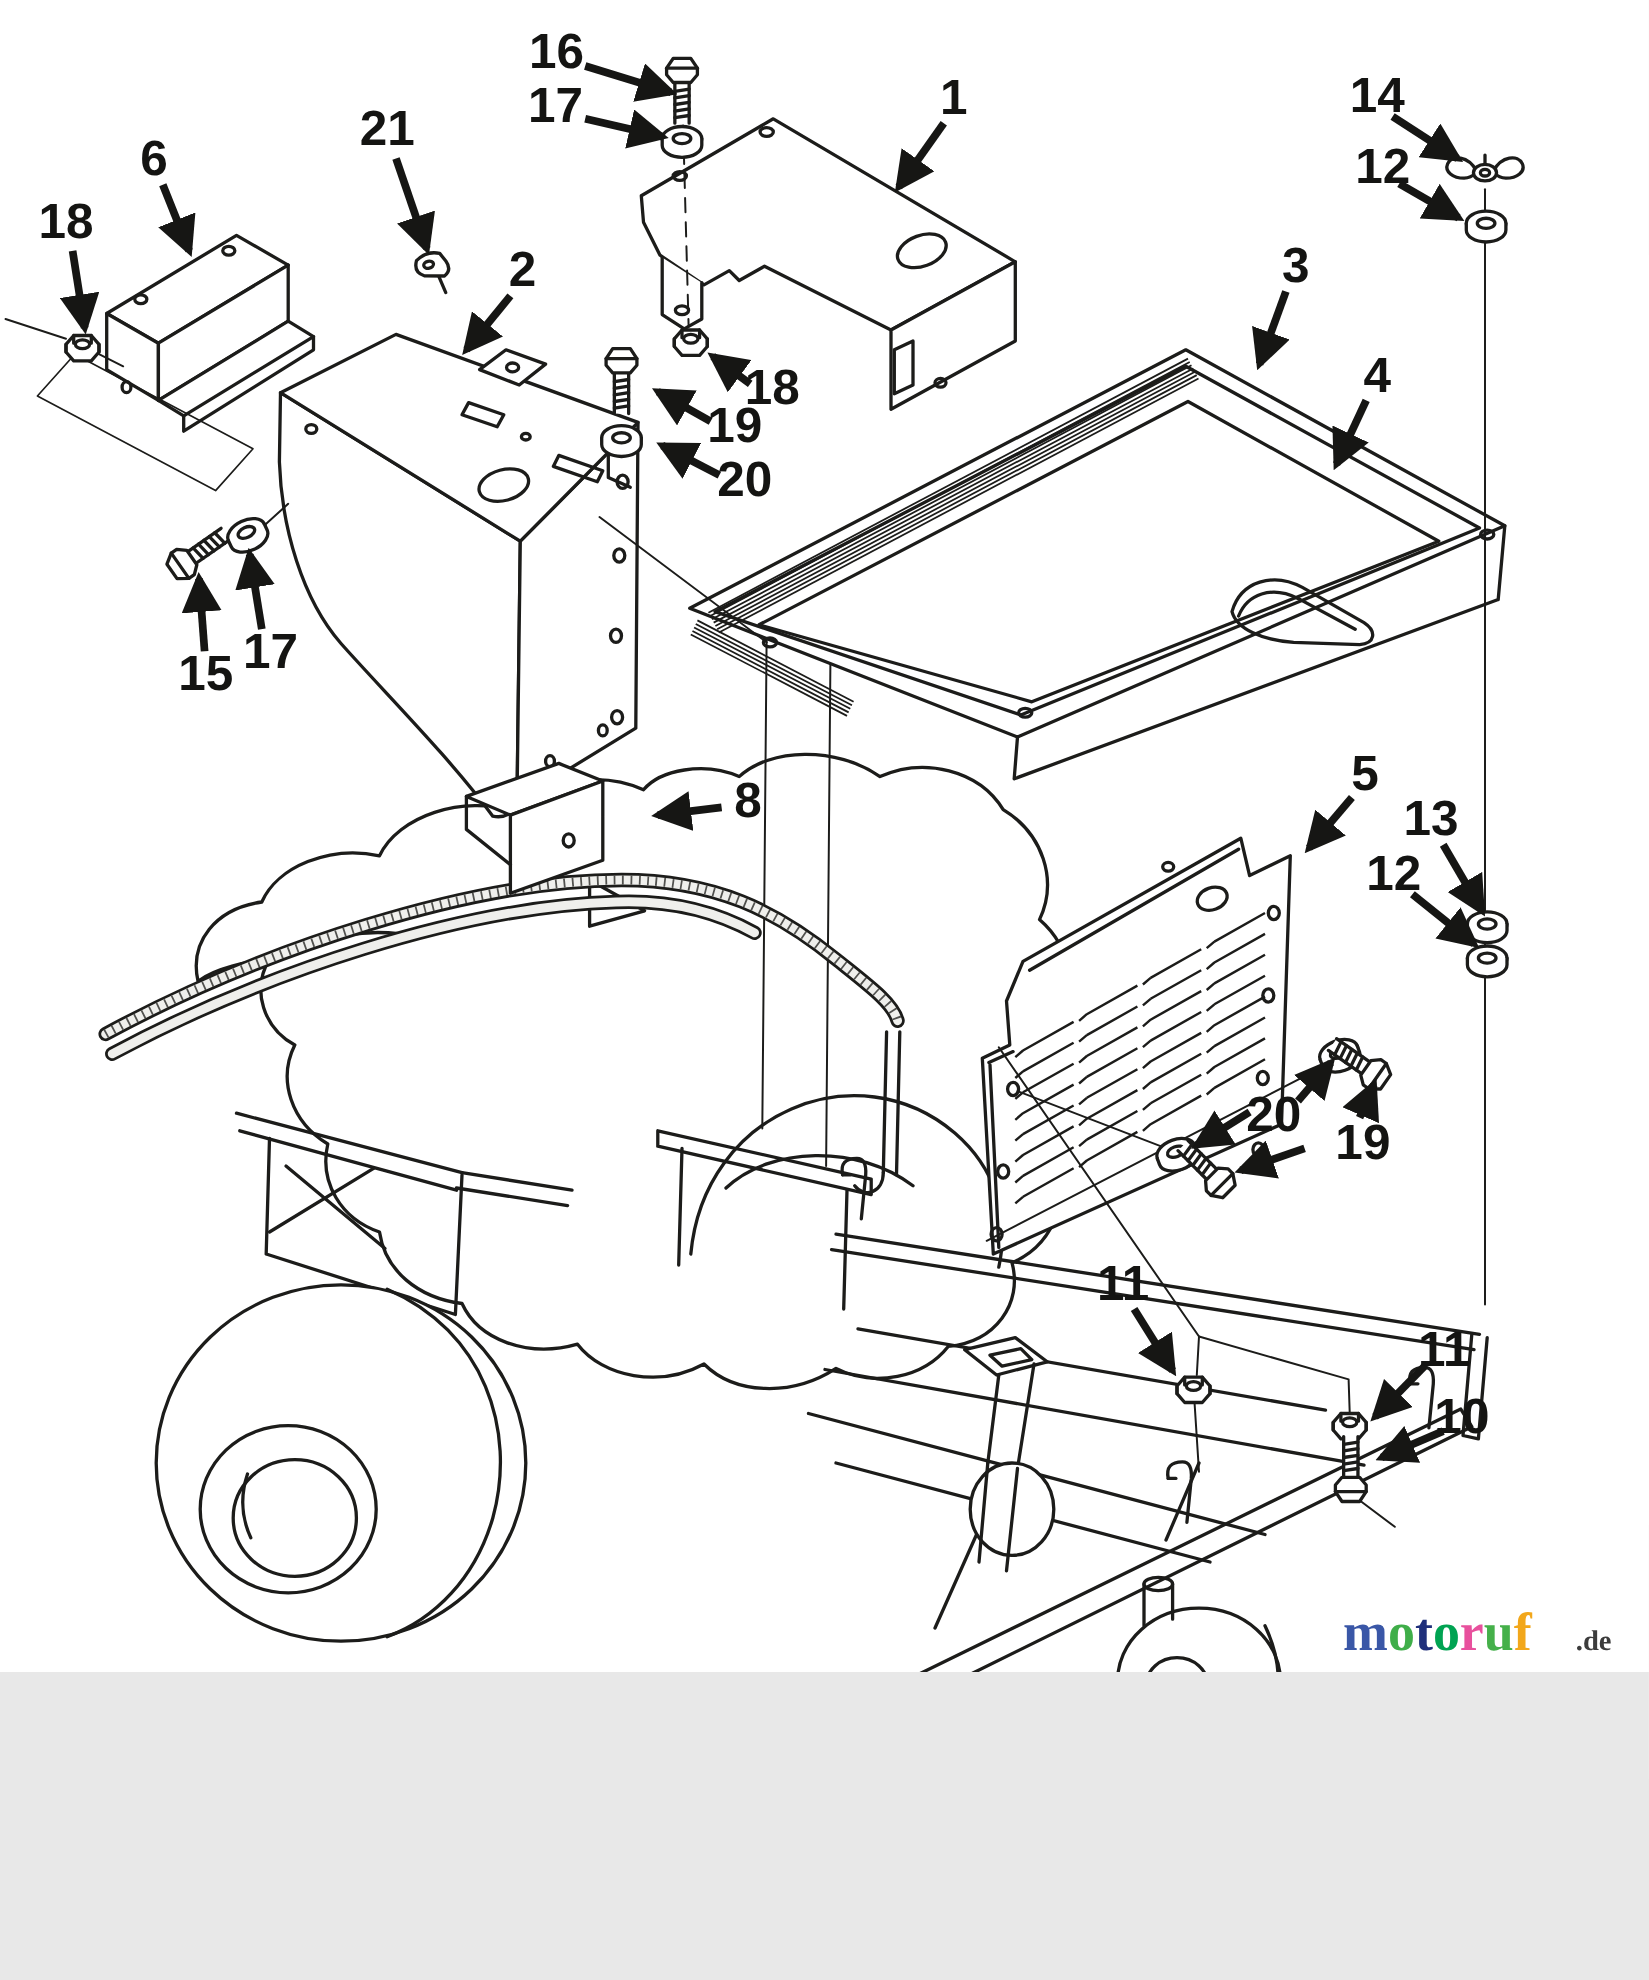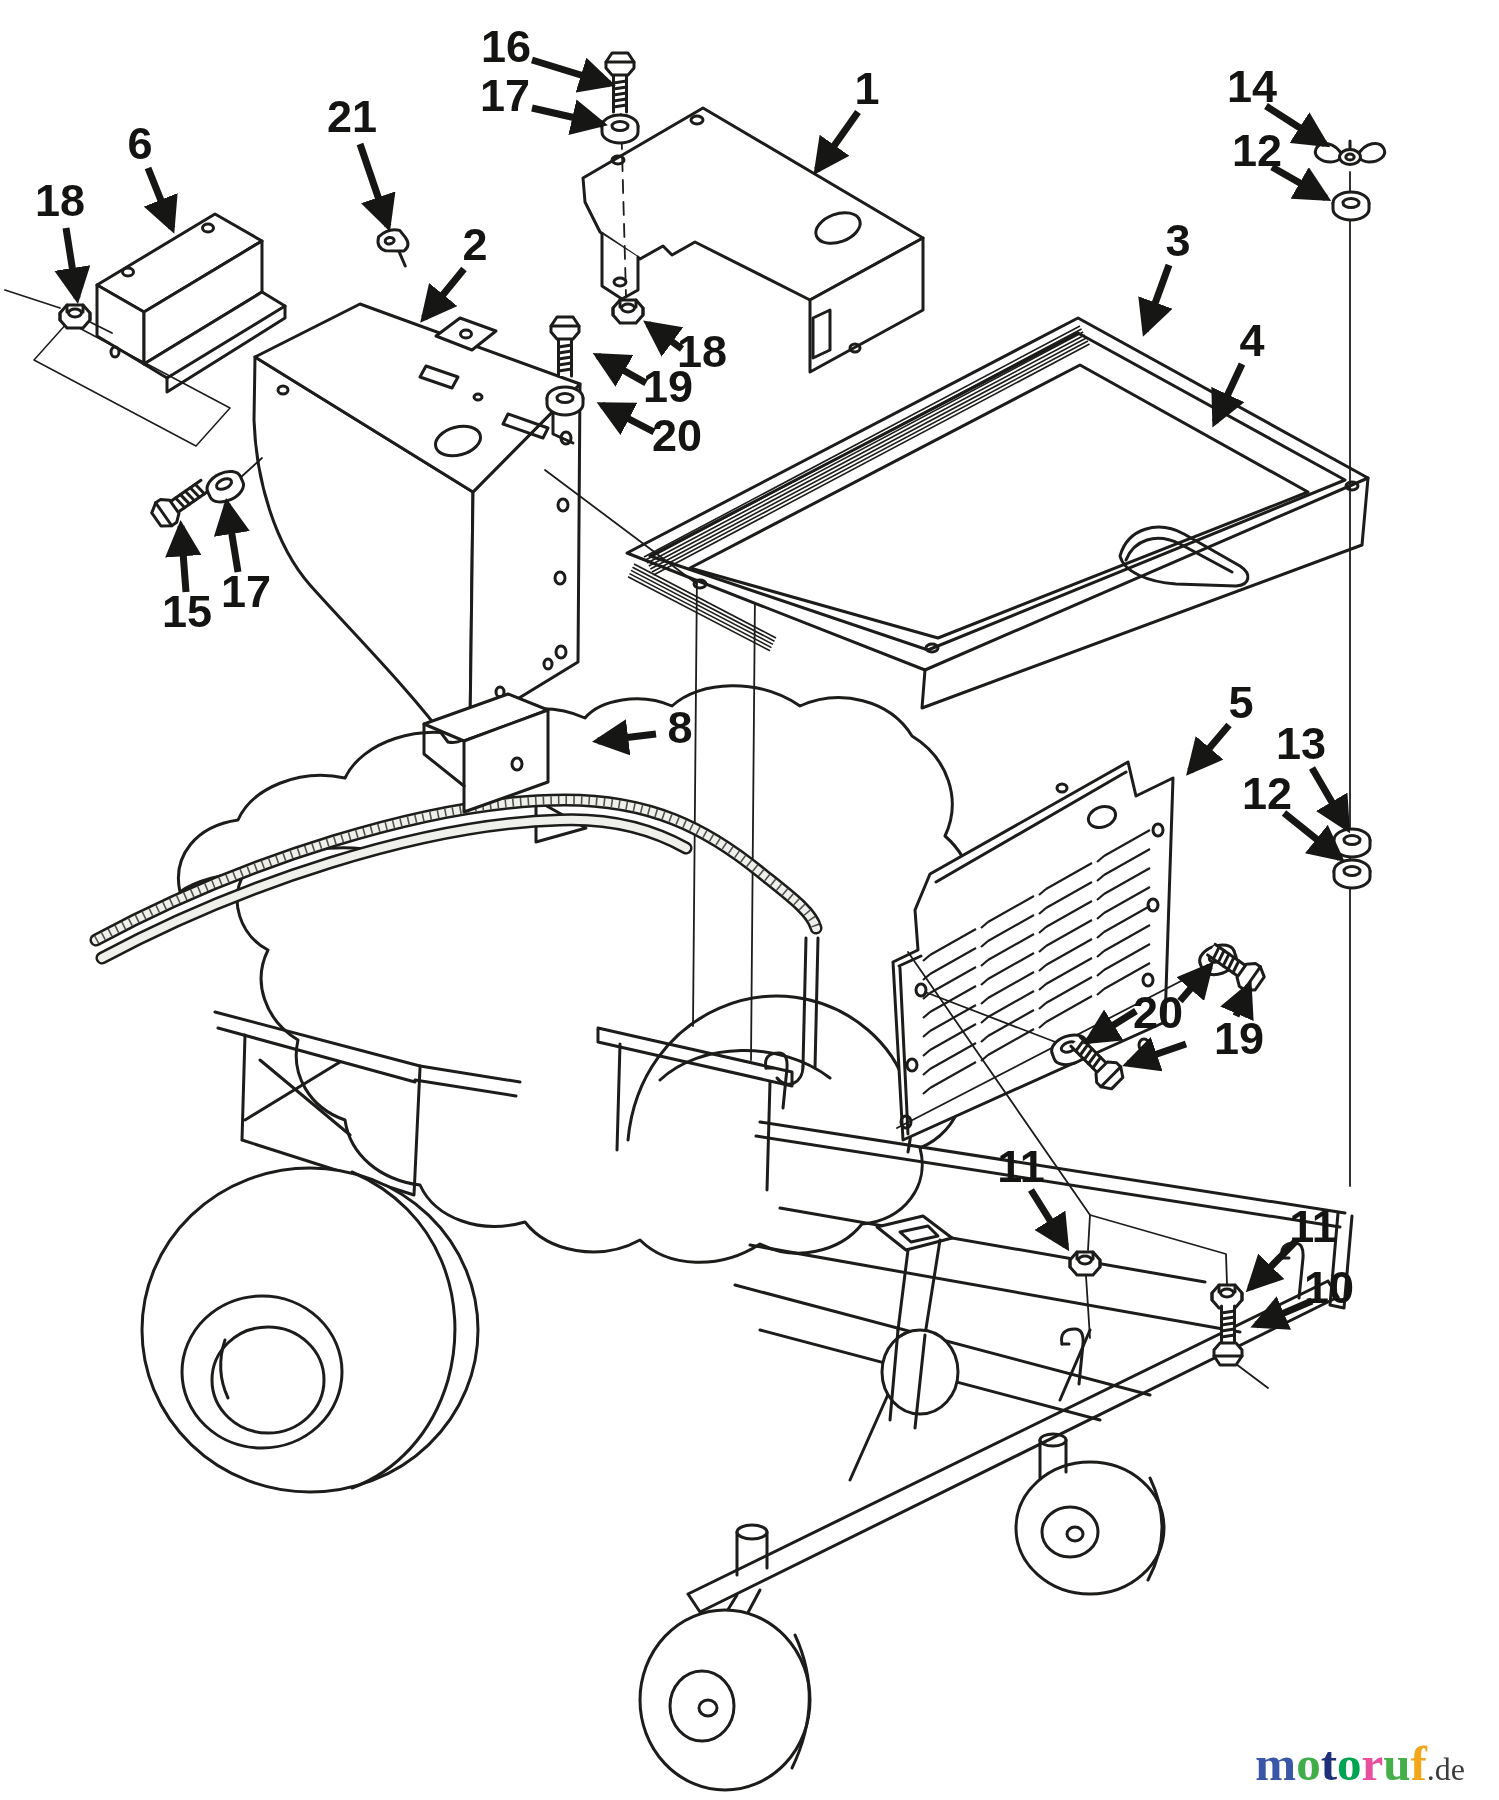--- a/index.html
+++ b/index.html
@@ -1,29 +1,29 @@
 <!DOCTYPE html>
 <html><head>
 <meta charset="utf-8">
 <style>
   html,body{margin:0;padding:0;background:#e8e8e8;}
-  .page{position:relative;width:1499px;height:1800px;background:#ffffff;overflow:hidden;
+  .page{position:relative;width:1499px;height:1520px;background:#ffffff;overflow:hidden;
         font-family:"Liberation Sans",sans-serif;}
   .page svg{position:absolute;left:0;top:0;}
   svg .ln{stroke:#1c1c1a;fill:none;stroke-width:3;stroke-linecap:round;stroke-linejoin:round;}
   svg .fw{fill:#ffffff;}
   svg .thin{stroke-width:1.8;}
   svg .vfine{stroke-width:1.5;}
   svg .dash{stroke-dasharray:13 9;}
   svg .arr{stroke:#161614;stroke-width:7;fill:none;}
   svg .callout-num{font-family:"Liberation Sans",sans-serif;font-size:45px;font-weight:bold;
         fill:#141412;text-anchor:middle;}
   .logo{position:absolute;right:34px;bottom:12px;font-family:"Liberation Serif",serif;
         font-weight:bold;font-size:49px;line-height:1;white-space:nowrap;}
-  .logo .de{font-size:32px;font-weight:normal;}
+  .logo .de{font-size:26px;font-weight:bold;margin-left:40px;}
 </style>
 </head>
 <body>
 
 <div class="page">
 
 <svg width="1499" height="1800" viewBox="0 0 1499 1800">
   <defs>
     <marker id="ah" viewBox="0 0 12 12" refX="10" refY="6" markerWidth="5.2" markerHeight="5.2" orient="auto-start-reverse">
       <path d="M 0,0 L 12,6 L 0,12 Z" fill="#161614"></path>

